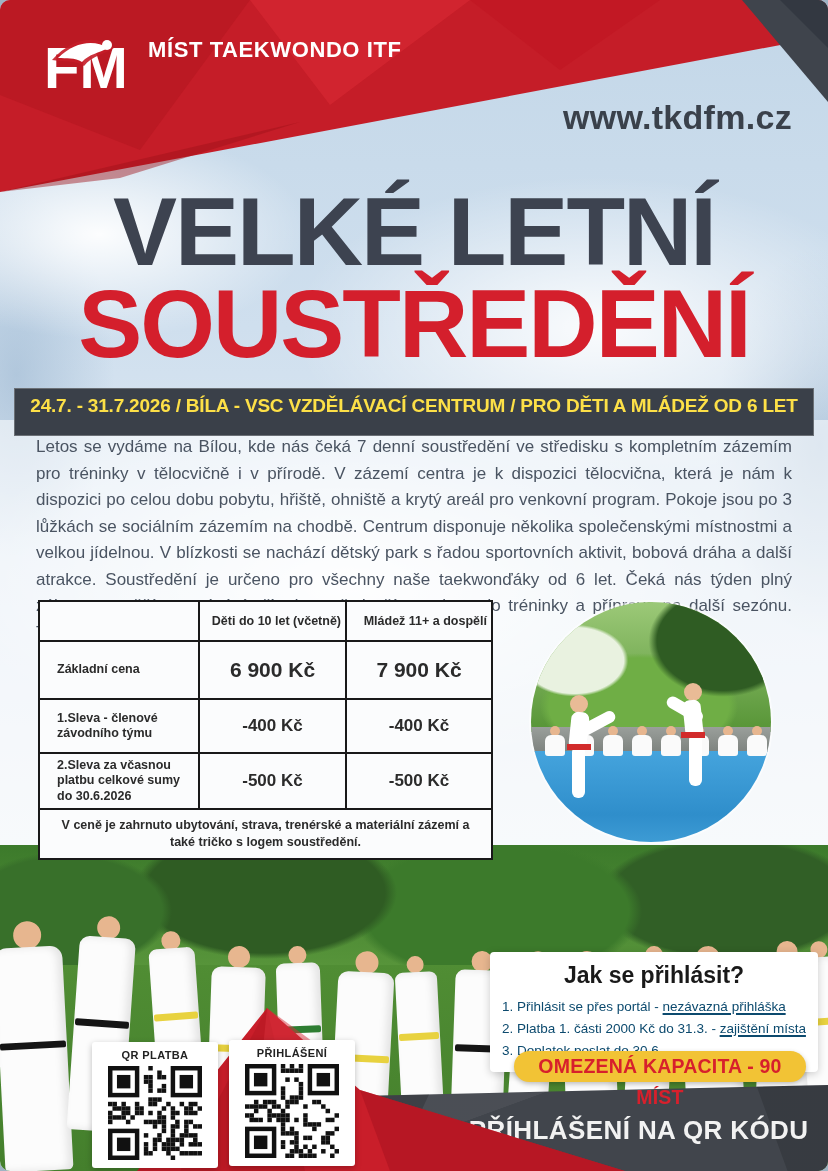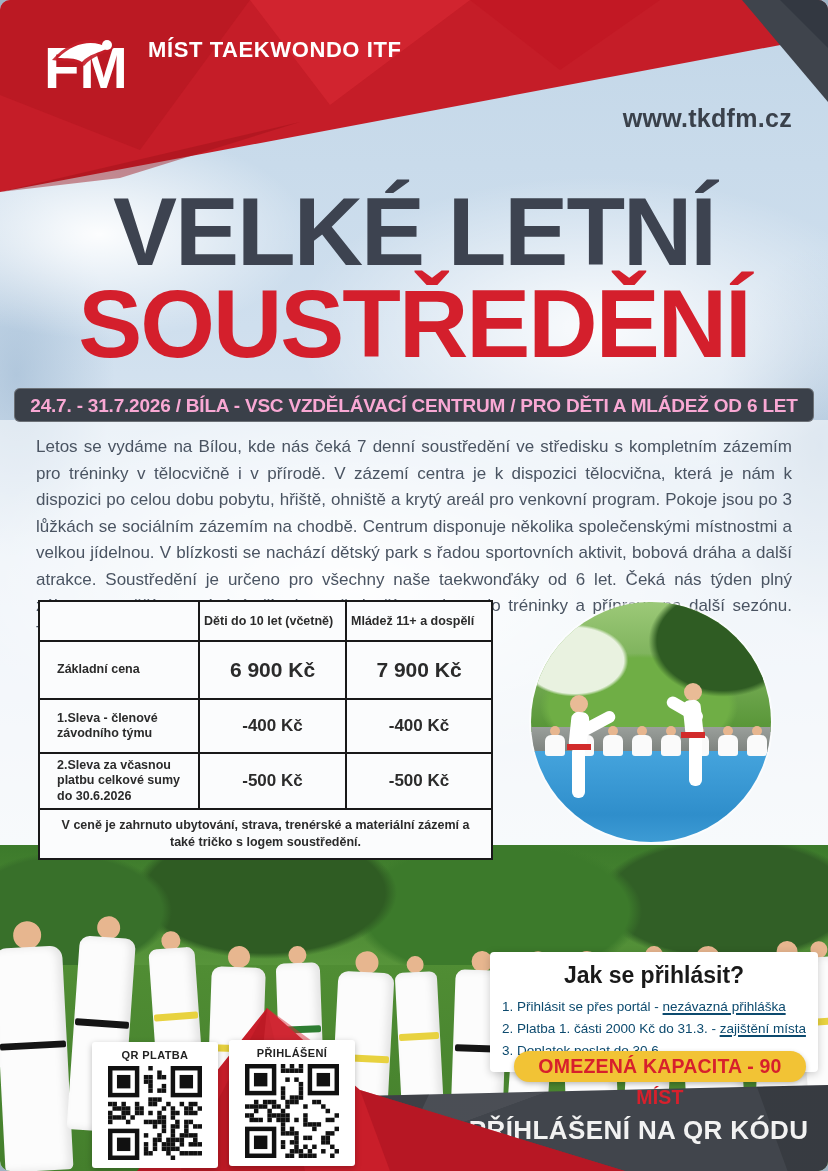--- a/index.html
+++ b/index.html
@@ -15,40 +15,40 @@
       radial-gradient(ellipse 140px 260px at 2% 32%, rgba(150,178,205,.55), transparent 70%),
       radial-gradient(ellipse 150px 280px at 99% 38%, rgba(150,178,205,.5), transparent 70%),
       linear-gradient(180deg,#c3d7e8 0%,#cfdfee 28%,#e2ebf4 52%,#eef3f8 72%,#e9f0f6 100%);}
   .content-wash{left:0;right:0;top:420px;height:430px;background:rgba(255,255,255,.55);}
 
   
   .header-svg{left:0;top:0;width:828px;height:200px;}
   .logo{left:44px;top:32px;width:96px;height:66px;color:#fff;}
   .logo svg{width:96px;height:66px;display:block;}
   .school-name{left:148px;top:36px;color:#fff;font-weight:800;font-size:22px;line-height:1.28;letter-spacing:.6px;}
-  .website{right:36px;top:104px;color:#3a414b;font-weight:800;font-size:25px;letter-spacing:.3px;}
+  .website{right:36px;top:98px;color:#3a414b;font-weight:800;font-size:34px;letter-spacing:.3px;}
 
   
   .title1,.title2{left:0;width:828px;text-align:center;font-weight:800;line-height:1.08;letter-spacing:-2px;white-space:nowrap;}
   .title1{top:180px;font-size:96px;color:#3d4350;}
   .title2{top:272px;font-size:96px;color:#d41f2c;}
 
   
-  .info-bar{left:14px;right:14px;top:388px;height:34px;background:#3a4049;border-radius:6px;
-    color:#f9a8d4;font-weight:800;font-size:19px;line-height:36px;text-align:center;letter-spacing:-.2px;
+  .info-bar{left:14px;right:14px;top:388px;height:48px;background:#3a4049;border-radius:0;
+    color:#fde047;font-weight:800;font-size:19px;line-height:36px;text-align:center;letter-spacing:-.2px;
     box-shadow:0 0 0 1px rgba(255,255,255,.25) inset;}
 
   
   .intro{left:36px;width:756px;top:434px;color:#4a5462;font-size:17px;line-height:1.56;text-align:justify;font-weight:500;}
 
   
   .price-table{left:38px;top:600px;width:453px;border-collapse:collapse;background:#fbfcfd;table-layout:fixed;}
   .price-table td,.price-table th{border:2px solid #191919;color:#2b2b2b;}
   .price-table col.c0{width:160px}.price-table col.c1{width:147px}.price-table col.c2{width:146px}
-  .price-table th{font-size:12.5px;font-weight:800;text-align:left;padding:8px 4px;height:22px;}
+  .price-table th{font-size:12.5px;font-weight:800;text-align:right;padding:8px 4px;height:22px;}
   .price-table td.lbl{font-size:12.5px;font-weight:600;padding:4px 6px 4px 17px;line-height:1.22;}
   .price-table td.val{font-weight:800;text-align:center;font-size:17px;padding:16px;}
   .price-table tr.big td.val{font-size:21px;}
   .price-table .note{display:block;font-size:8.5px;font-weight:600;color:#3c3c3c;line-height:1.15;margin-top:1px;}
   .price-table td.tfoot{font-size:12.5px;font-weight:600;text-align:center;padding:7px 10px;line-height:1.35;}
   .price-table td.tfoot b{font-weight:800;}
   .r1{height:32px}.r2{height:43px}.r3{height:37px}.r4{height:49px}
 
   
   .circle-photo{left:531px;top:602px;width:240px;height:240px;border-radius:50%;overflow:hidden;

